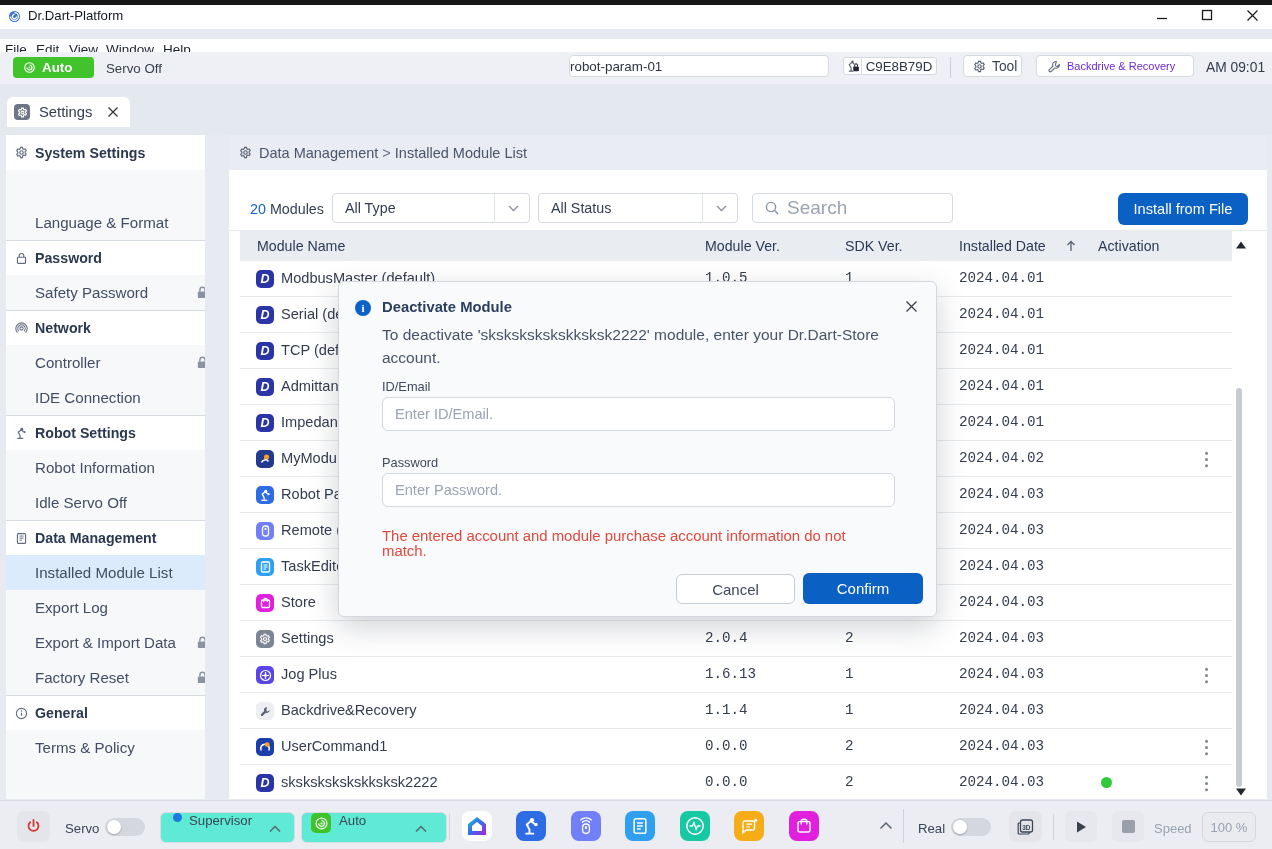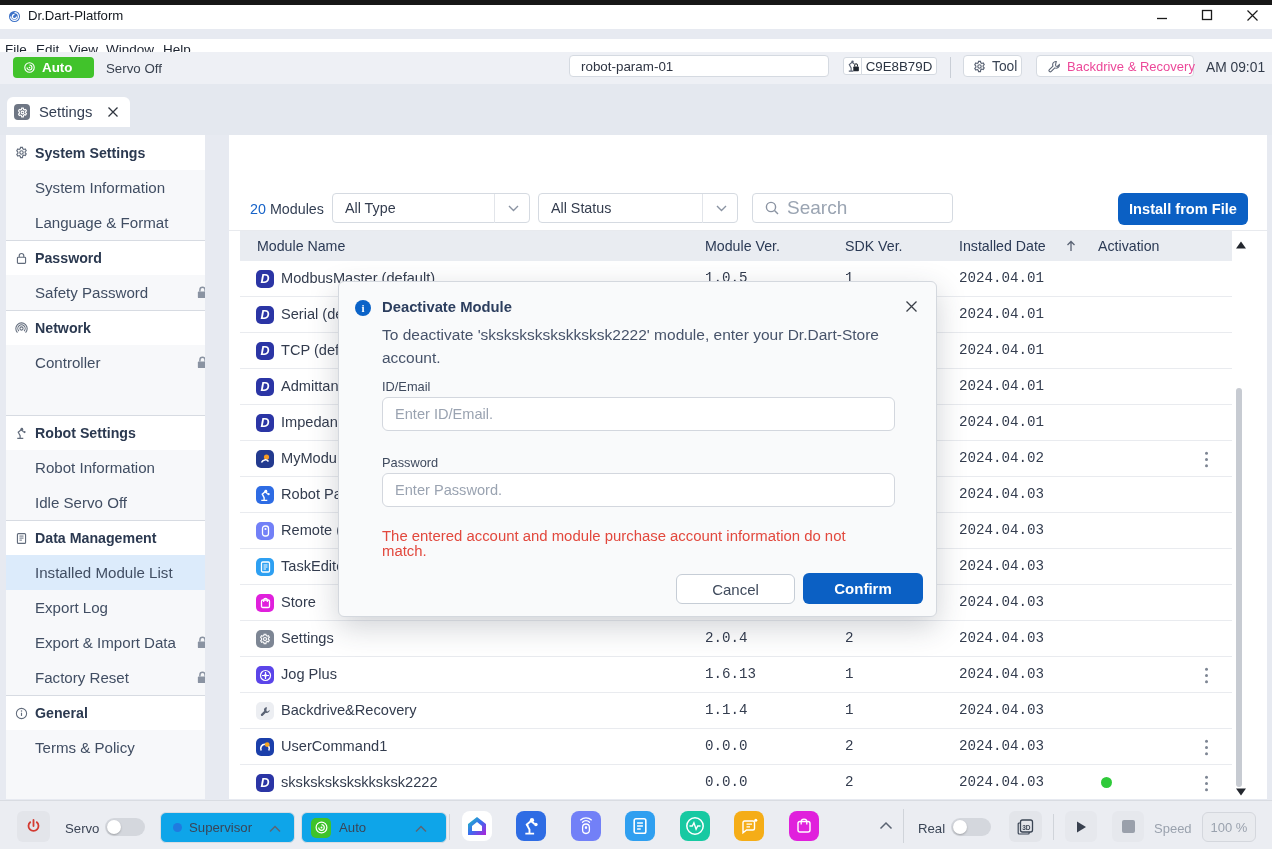--- a/index.html
+++ b/index.html
@@ -25,40 +25,40 @@
   .side-head { background:#ffffff; font-weight:bold; color:#2b3950; font-size:14.2px; }
   .side-head .ic { width:13px; height:13px; margin-left:9px; margin-right:7px; flex:none; }
   .side-item { color:#414e63; font-size:15.1px; padding-left:29px; }
   .side-sep { border-top:1px solid #d7dbe2; }
   .side-sel { background:#dcebfb; }
   .side-lock { position:absolute; right:12px; top:11px; width:13px; height:13px; }
 
   
   #crumb { left:0; top:0; width:1038px; height:35px; background:#e9ecf2; display:flex; align-items:center; color:#4a556a; font-size:14.5px; }
   .inputbox { position:absolute; background:#fff; border:1px solid #d5dae1; border-radius:4px; }
-  .btn-blue { position:absolute; background:#0b60c4; border-radius:6px; color:#fff; font-weight:bold; font-size:14.6px; display:flex; align-items:center; justify-content:center; }
+  .btn-blue { position:absolute; background:#0b60c4; border-radius:6px; color:#fff; font-weight:normal; font-size:14.6px; display:flex; align-items:center; justify-content:center; }
 
   
   #thead { left:11px; top:96px; width:992px; height:30px; background:#e9ecf1; color:#2b3a55; font-size:14.2px; }
   .th { position:absolute; top:7px; }
   .trow { position:absolute; left:11px; width:992px; height:36px; border-bottom:1px solid #e9ebef; background:#fff; font-size:14.6px; color:#333c4e; }
   .tcell { position:absolute; top:9px; font-size:14.2px;font-family:Liberation Mono, monospace; }
   .mico { position:absolute; left:16px; top:9px; width:18px; height:18px; border-radius:5px; display:flex; align-items:center; justify-content:center; }
   .mname { position:absolute; left:41px; top:9px; }
   .dots3 { position:absolute; left:964px; top:10px; }
 
   
   #modal { left:338px; top:281px; width:599px; height:336px; background:#f9fafb; border:1px solid #d4d8de; border-radius:6px; box-shadow:0 10px 30px rgba(40,50,70,.22); z-index:50; }
   .mlabel { position:absolute; left:43px; font-size:12.8px; color:#3f4a5e; }
   .minput { position:absolute; left:43px; width:513px; height:34px; background:#fff; border:1px solid #d3d7de; border-radius:6px; display:flex; align-items:center; padding-left:12px; color:#9aa3b1; font-size:14.6px; }
 
   
   .toggle { position:absolute; width:40px; height:18px; border-radius:9px; background:#d4d7dd; }
   .toggle .knob { position:absolute; left:2px; top:2px; width:14px; height:14px; border-radius:50%; background:#fff; box-shadow:0 1px 2px rgba(0,0,0,.25); }
-  .dd { position:absolute; top:11px; height:31px; background:#0ea5e9; border:1px solid #d9dce2; border-radius:6px; display:flex; align-items:center; font-size:13.2px; color:#3a4557; }
+  .dd { position:absolute; top:11px; height:31px; background:#5eead4; border:1px solid #d9dce2; border-radius:6px; display:flex; font-size:13.2px; color:#3a4557; }
   .appico { position:absolute; top:10px; width:30px; height:30px; border-radius:8px; display:flex; align-items:center; justify-content:center; }
   .graybtn { position:absolute; background:#e3e5ea; border-radius:6px; display:flex; align-items:center; justify-content:center; }
 </style>
 </head>
 <body>
 
 <div class="abs" id="topblack"></div>
 <div class="abs" id="titlebar">
   <svg class="abs" style="left:9px;top:6px" width="11" height="11" viewBox="0 0 11 11">
       <circle cx="5.5" cy="5.5" r="5.5" fill="#3d72c8"></circle>
@@ -87,21 +87,21 @@
   <div class="abs flexc" style="left:13px;top:5px;width:81px;height:21px;background:#41c32b;border-radius:4px;">
     <svg style="margin-left:11px" width="11" height="11" viewBox="0 0 13 13">
         <circle cx="6.5" cy="6.5" r="5.6" fill="none" stroke="#fff" stroke-width="1.3"></circle>
         <path d="M6.5 3.6 A2.9 2.9 0 1 1 3.6 6.5" stroke="#fff" stroke-width="1.3" fill="none"></path>
         <circle cx="6.5" cy="6.5" r="1" fill="#fff"></circle>
       </svg>
     <span style="margin-left:7px;color:#fff;font-weight:bold;font-size:13.4px;">Auto</span>
   </div>
   <span class="abs" style="left:106px;top:9px;font-size:13.3px;color:#38414f;">Servo Off</span>
   <div class="inputbox flexc" style="left:569px;top:3px;width:260px;height:22px;">
-      <span style="margin-left:11px;font-size:13.4px;color:#2e3442;">robot-param-01</span>
+      <span style="font-size:13.4px;color:#2e3442;">robot-param-01</span>
     </div>
   <div class="inputbox flexc" style="left:843px;top:5px;width:19px;height:18px;border-radius:3px 0 0 3px;justify-content:center;">
     <svg width="14" height="14" viewBox="0 0 15 15">
         <path d="M3 13 h5 M5.5 13 L5.5 9.5 L3.5 6 L6.5 3.5 L9 5.5" fill="none" stroke="#5a6374" stroke-width="1.2"></path>
         <circle cx="7" cy="3" r="1.3" fill="#5a6374"></circle>
         <rect x="7.8" y="8" width="6" height="5.2" rx="0.8" fill="#20262f"></rect>
         <path d="M9.3 8 v-1.3 a1.5 1.5 0 0 1 3 0 V8" fill="none" stroke="#20262f" stroke-width="1.1"></path>
       </svg>
   </div>
   <div class="inputbox flexc" style="left:861px;top:5px;width:76px;height:18px;border-radius:0 3px 3px 0;justify-content:center;">
@@ -112,21 +112,21 @@
     <svg style="margin-left:9px" width="13" height="13" viewBox="0 0 16 16">
         <path fill="none" stroke="#5a6374" stroke-width="1.4" d="M6.8 1.7 h2.4 l.35 1.75 a5 5 0 0 1 1.35.78 l1.7-.58 1.2 2.08-1.34 1.17a5 5 0 0 1 0 1.56l1.34 1.17-1.2 2.08-1.7-.58a5 5 0 0 1-1.35.78L9.2 14.3H6.8l-.35-1.75a5 5 0 0 1-1.35-.78l-1.7.58-1.2-2.08 1.34-1.17a5 5 0 0 1 0-1.56L2.2 5.73l1.2-2.08 1.7.58a5 5 0 0 1 1.35-.78z"></path>
         <circle cx="8" cy="8" r="2.1" fill="none" stroke="#5a6374" stroke-width="1.4"></circle>
       </svg>
     <span style="margin-left:6px;font-size:13.8px;color:#3a4454;">Tool</span>
   </div>
   <div class="inputbox flexc" style="left:1036px;top:3px;width:158px;height:22px;white-space:nowrap;">
     <svg style="margin-left:11px;flex:none" width="13" height="13" viewBox="0 0 16 16">
         <path d="M10.2 1.8 a4 4 0 0 0-4.1 5.6 L1.7 11.8 a1.6 1.6 0 0 0 2.3 2.3 L8.4 9.7 a4 4 0 0 0 5.6-4.1 L11.5 8 9.7 7.6 9.3 5.8 z" fill="none" stroke="#5a6374" stroke-width="1.3"></path>
       </svg>
-    <span style="margin-left:6px;font-size:13px;color:#ec4899;">Backdrive &amp; Recovery</span>
+    <span style="margin-left:6px;font-size:11px;color:#6d28d9;">Backdrive &amp; Recovery</span>
   </div>
   <span class="abs" style="left:1206px;top:8px;font-size:13.8px;color:#333c4b;">AM 09:01</span>
 </div>
 <div class="abs" id="tabbar">
   <div class="abs" style="left:7px;top:13px;width:123px;height:30px;background:#fff;border-radius:6px 6px 0 0;">
     <div class="abs flexc" style="left:7px;top:7px;width:16px;height:16px;background:#6e7684;border-radius:4px;justify-content:center;">
       <svg width="11" height="11" viewBox="0 0 16 16">
           <path fill="none" stroke="#fff" stroke-width="1.6" d="M6.8 1.7 h2.4 l.35 1.75 a5 5 0 0 1 1.35.78 l1.7-.58 1.2 2.08-1.34 1.17a5 5 0 0 1 0 1.56l1.34 1.17-1.2 2.08-1.7-.58a5 5 0 0 1-1.35.78L9.2 14.3H6.8l-.35-1.75a5 5 0 0 1-1.35-.78l-1.7.58-1.2-2.08 1.34-1.17a5 5 0 0 1 0-1.56L2.2 5.73l1.2-2.08 1.7.58a5 5 0 0 1 1.35-.78z"></path>
           <circle cx="8" cy="8" r="2" fill="none" stroke="#fff" stroke-width="1.6"></circle>
         </svg>
@@ -139,21 +139,20 @@
 </div>
 
 <div class="abs" id="sidebar">
   <div class="side-row side-head" style="top:0">
     <svg class="ic" viewBox="0 0 16 16">
         <path fill="none" stroke="#626c7c" stroke-width="1.4" d="M6.8 1.7 h2.4 l.35 1.75 a5 5 0 0 1 1.35.78 l1.7-.58 1.2 2.08-1.34 1.17a5 5 0 0 1 0 1.56l1.34 1.17-1.2 2.08-1.7-.58a5 5 0 0 1-1.35.78L9.2 14.3H6.8l-.35-1.75a5 5 0 0 1-1.35-.78l-1.7.58-1.2-2.08 1.34-1.17a5 5 0 0 1 0-1.56L2.2 5.73l1.2-2.08 1.7.58a5 5 0 0 1 1.35-.78z"></path>
         <circle cx="8" cy="8" r="2.1" fill="none" stroke="#626c7c" stroke-width="1.4"></circle>
       </svg>
     <span>System Settings</span>
   </div>
-  <div class="side-row side-item" style="top:35px">System Information</div>
   <div class="side-row side-item" style="top:70px">Language &amp; Format</div>
   <div class="side-row side-head side-sep" style="top:105px">
     <svg class="ic" viewBox="0 0 16 16">
         <rect x="3" y="6.5" width="10" height="7.5" rx="1" fill="none" stroke="#626c7c" stroke-width="1.4"></rect>
         <path d="M5.2 6.5 V4.6 a2.8 2.8 0 0 1 5.6 0 V6.5" fill="none" stroke="#626c7c" stroke-width="1.4"></path>
       </svg>
     <span>Password</span>
   </div>
   <div class="side-row side-item" style="top:140px">Safety Password
     <svg class="side-lock" viewBox="0 0 14 14">
@@ -167,20 +166,21 @@
         <path d="M4.8 11.2 a4.5 4.5 0 1 1 6.4 0 M3 13 a7 7 0 1 1 10 0" fill="none" stroke="#626c7c" stroke-width="1.3"></path>
       </svg>
     <span>Network</span>
   </div>
   <div class="side-row side-item" style="top:210px">Controller
     <svg class="side-lock" viewBox="0 0 14 14">
         <rect x="2" y="6" width="10" height="7" rx="1" fill="#8a93a2"></rect>
         <path d="M4.2 6 V4.2 a2.8 2.8 0 0 1 5.6 0 V6" fill="none" stroke="#8a93a2" stroke-width="1.6"></path>
       </svg>
   </div>
+  <div class="side-row side-item" style="top:245px">IDE Connection</div>
   <div class="side-row side-head side-sep" style="top:280px">
     <svg class="ic" viewBox="0 0 16 16">
         <path d="M2.8 14 h7.4 M6.3 14 L6.3 10.6 L4 6.4 L7.6 3.4 L10.6 5.9" fill="none" stroke="#626c7c" stroke-width="1.5"></path>
         <circle cx="8.4" cy="2.7" r="1.7" fill="#626c7c"></circle>
         <circle cx="11.7" cy="6.3" r="1.4" fill="#626c7c"></circle>
       </svg>
     <span>Robot Settings</span>
   </div>
   <div class="side-row side-item" style="top:315px">Robot Information</div>
   <div class="side-row side-item" style="top:350px">Idle Servo Off</div>
@@ -209,20 +209,27 @@
     <svg class="ic" viewBox="0 0 16 16">
         <circle cx="8" cy="8" r="6.3" fill="none" stroke="#626c7c" stroke-width="1.3"></circle>
         <path d="M8 7 v4" stroke="#626c7c" stroke-width="1.4"></path>
         <circle cx="8" cy="4.9" r="0.9" fill="#626c7c"></circle>
       </svg>
     <span>General</span>
   </div>
   <div class="side-row side-item" style="top:595px">Terms &amp; Policy</div>
 </div>
 <div class="abs" id="main">
+  <div class="abs" id="crumb">
+    <svg style="margin-left:10px" width="13" height="13" viewBox="0 0 16 16">
+        <path fill="none" stroke="#5a6374" stroke-width="1.4" d="M6.8 1.7 h2.4 l.35 1.75 a5 5 0 0 1 1.35.78 l1.7-.58 1.2 2.08-1.34 1.17a5 5 0 0 1 0 1.56l1.34 1.17-1.2 2.08-1.7-.58a5 5 0 0 1-1.35.78L9.2 14.3H6.8l-.35-1.75a5 5 0 0 1-1.35-.78l-1.7.58-1.2-2.08 1.34-1.17a5 5 0 0 1 0-1.56L2.2 5.73l1.2-2.08 1.7.58a5 5 0 0 1 1.35-.78z"></path>
+        <circle cx="8" cy="8" r="2.1" fill="none" stroke="#5a6374" stroke-width="1.4"></circle>
+      </svg>
+    <span style="margin-left:7px;">Data Management <span style="color:#6a7487">&gt;</span> Installed Module List</span>
+  </div>
 
   <span class="abs" style="left:21px;top:66px;font-size:14.3px;color:#1763c8;">20 <span style="color:#333f54;">Modules</span></span>
   <div class="inputbox flexc" style="left:103px;top:58px;width:198px;height:30px;">
     <span style="margin-left:12px;font-size:14.3px;color:#333c4e;">All Type</span>
     <div class="abs" style="left:161px;top:0;width:1px;height:29px;background:#e2e5ea;"></div>
     <svg class="abs" style="left:175px;top:11px" width="11" height="7" viewBox="0 0 11 7">
         <path d="M1 1 L5.5 5.5 L10 1" fill="none" stroke="#8a93a2" stroke-width="1.4"></path>
       </svg>
   </div>
   <div class="inputbox flexc" style="left:309px;top:58px;width:200px;height:30px;">

